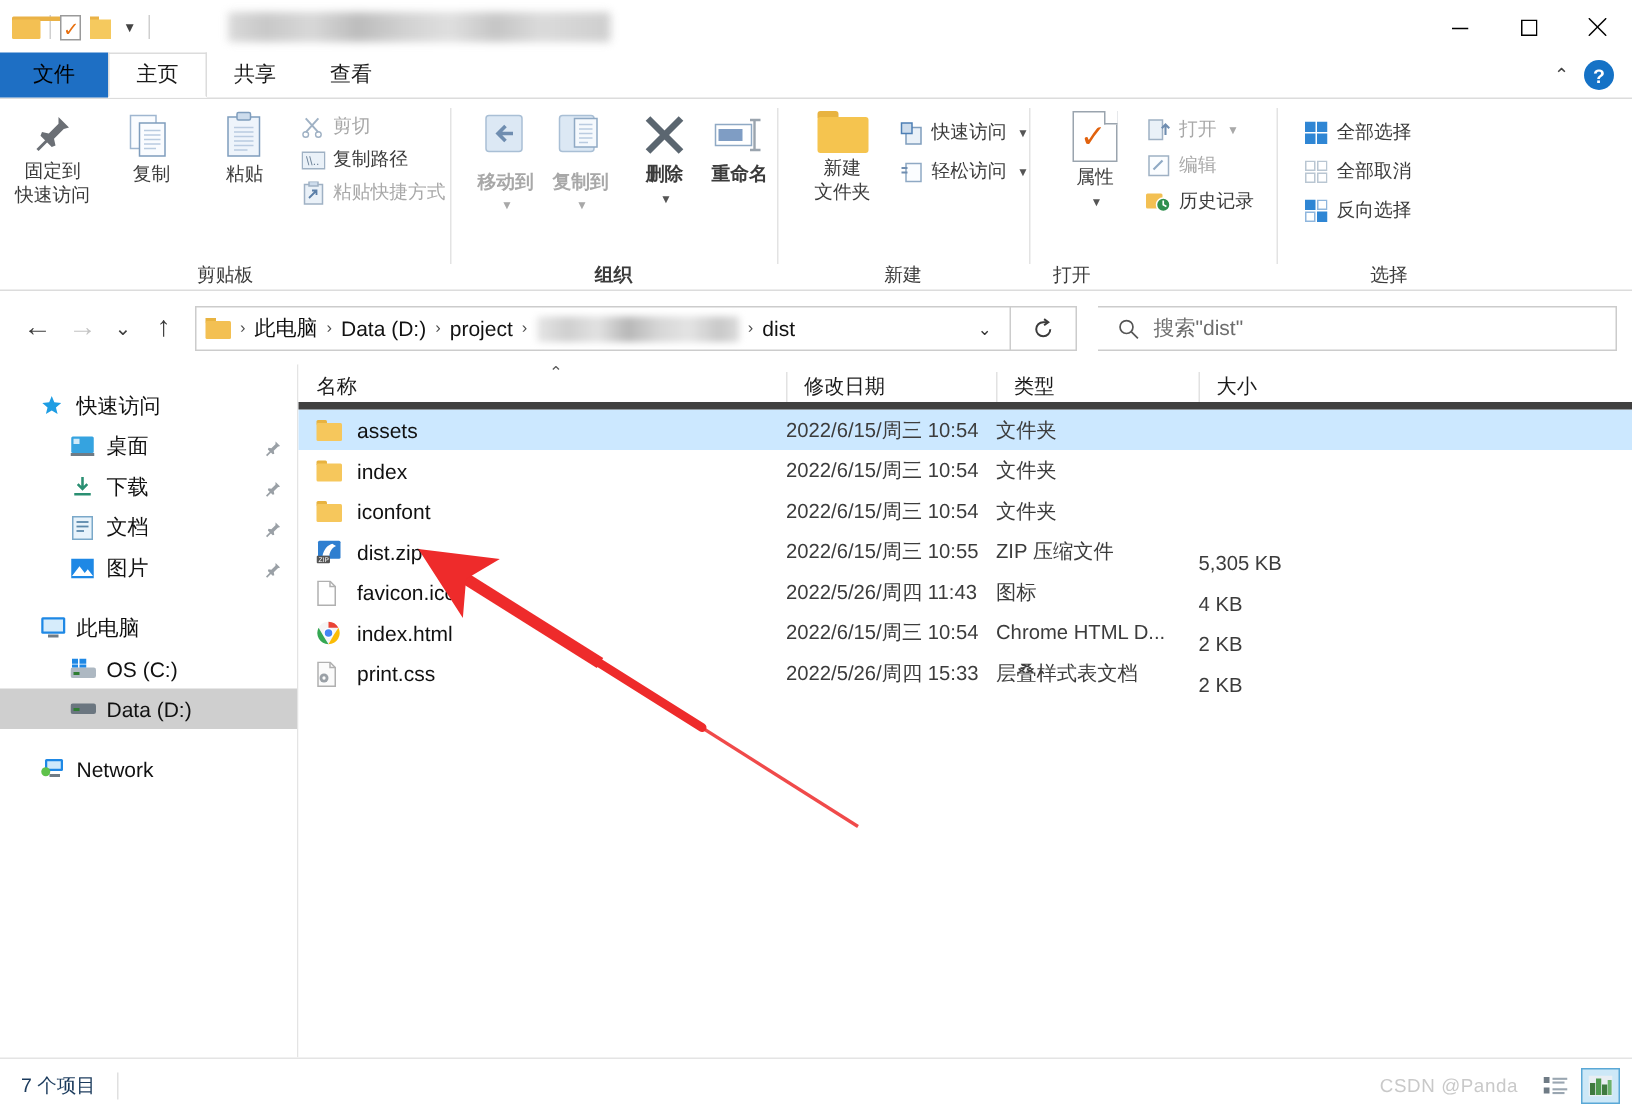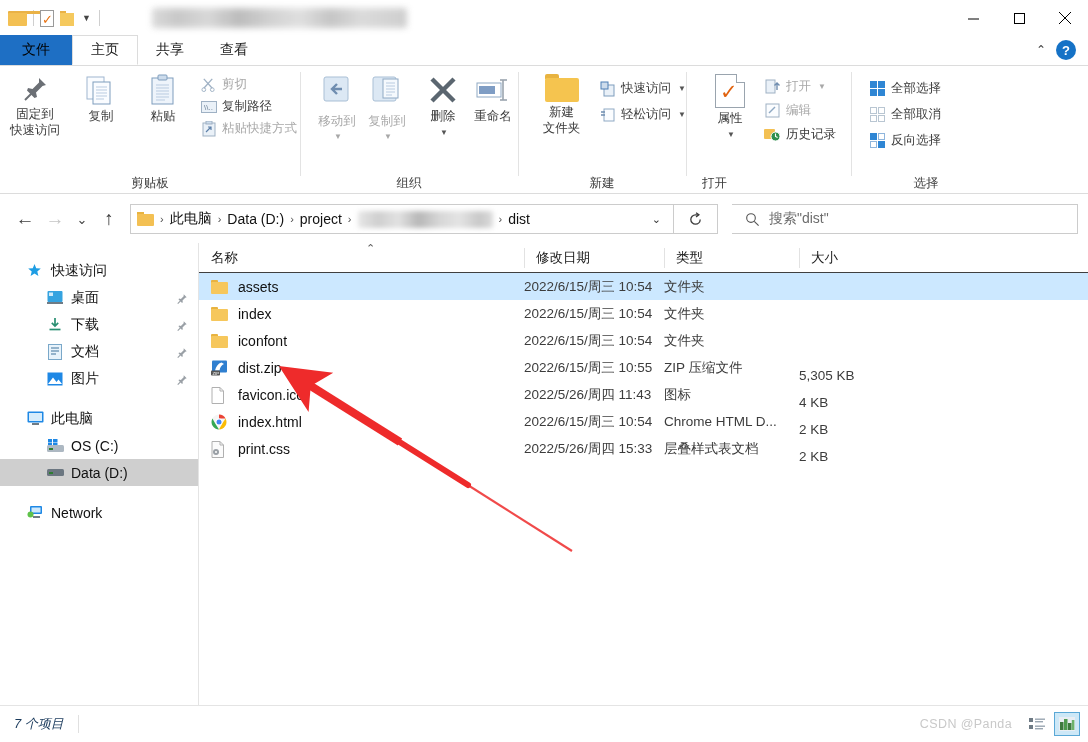--- a/index.html
+++ b/index.html
@@ -126,21 +126,21 @@
   .nav-item { height:27px; display:flex; align-items:center; font-size:14px; color:#111; padding-right:10px; position:relative; }
   .nav-item .ic { width:18px; height:18px; margin-right:7px; flex:0 0 18px; display:flex;align-items:center;justify-content:center;}
   .nav-item.lvl0 { padding-left:26px; }
   .nav-item.lvl1 { padding-left:46px; }
   .nav-item.sel { background:#cfcfcf; }
   .nav-item .pin { margin-left:auto; width:12px;height:12px; }
   .nav-gap { height:13px; }
 
   
   .filelist { flex:1; height:462px; background:#fff; position:relative; }
-  .colhead { height:30px; display:flex; border-bottom:1px solid #404040; position:relative; }
+  .colhead { height:30px; display:flex; border-bottom:5px solid #404040; position:relative; }
   .ch { font-size:13.5px; color:#1b1b1b; padding-left:12px; position:relative; height:30px; display:flex; align-items:center;}
   .ch + .ch::before { content:""; position:absolute; left:0; top:5px; height:20px; width:1px; background:#e2e2e2; }
   .ch-name { width:325px; }
   .ch-date { width:140px; }
   .ch-type { width:135px; }
   .ch-size { width:110px; }
   .sort-caret { position:absolute; left:167px; top:-1px; font-size:11px; color:#5a5a5a; }
 
   .row { height:27px; display:flex; align-items:center; font-size:14px; color:#111; }
   .row.sel { background:#cce8ff; }
@@ -150,21 +150,21 @@
   .cell-size { width:110px; font-size:13.5px; color:#3c3c3c; text-align:left; padding-right:6px;margin-top:16px;}
   .fico { width:18px;height:16px;flex:0 0 18px;position:relative; }
   .fico-folder .t{position:absolute;left:0;top:1px;width:7px;height:3px;background:#e8b340;border-radius:1px 1px 0 0;}
   .fico-folder .b{position:absolute;left:0;top:3px;width:17px;height:12px;background:#f6c75c;border-radius:1px;}
 
   
   .statusbar {
     position:absolute; left:0; top:705px; width:1088px; height:37px;
     border-top:1px solid #e4e4e4; background:#fff; display:flex; align-items:center; padding:0 14px;
   }
-  .status-txt { font-size:13px; color:#1a3a5c;font-style:italic; }
+  .status-txt { font-size:13px; color:#1a3a5c; }
   .status-sep { width:1px; height:18px; background:#e0e0e0; margin-left:14px; }
   .watermark {
     margin-left:auto; font-size:12.5px; color:#c9c9c9; letter-spacing:.4px; white-space:nowrap;
     position:relative; padding-right:62px;
   }
   .viewbtns { position:absolute; right:8px; top:6px; display:flex; gap:4px; }
   .vbtn { width:26px;height:24px;display:flex;align-items:center;justify-content:center; }
   .vbtn.active { background:#cde8f7; border:1px solid #5aa8d6; }
 
   .arrow-layer { position:absolute; left:0; top:0; width:1088px; height:742px; pointer-events:none; }
@@ -302,21 +302,21 @@
                 <path d="M4 11 L9 6 M6 6 L9 6 L9 9" stroke="#5b7fa8" fill="none" stroke-width="1.2"></path>
               </svg>
             </span>
             <span>粘贴快捷方式</span>
           </div>
         </div>
       </div>
       <div class="rgroup-label">剪贴板</div>
     </div>
 
-    <div class="rgroup" style="width:218px;">
+    <div class="rgroup" style="width:218px;font-weight:bold;">
       <div class="rgroup-body" style="padding-left:12px;">
         <div class="big-btn">
           <div>
             <svg width="34" height="32" viewBox="0 0 34 32">
               <rect x="4" y="3" width="24" height="24" rx="2" fill="#dce8f4" stroke="#a9bfd5"></rect>
               <path d="M22 15 L13 15 M17 10 L12 15 L17 20" stroke="#6f8db0" stroke-width="2.4" fill="none"></path>
             </svg>
           </div>
           <div class="lbl dis">移动到</div>
           <div class="caret-s dis">▼</div>

